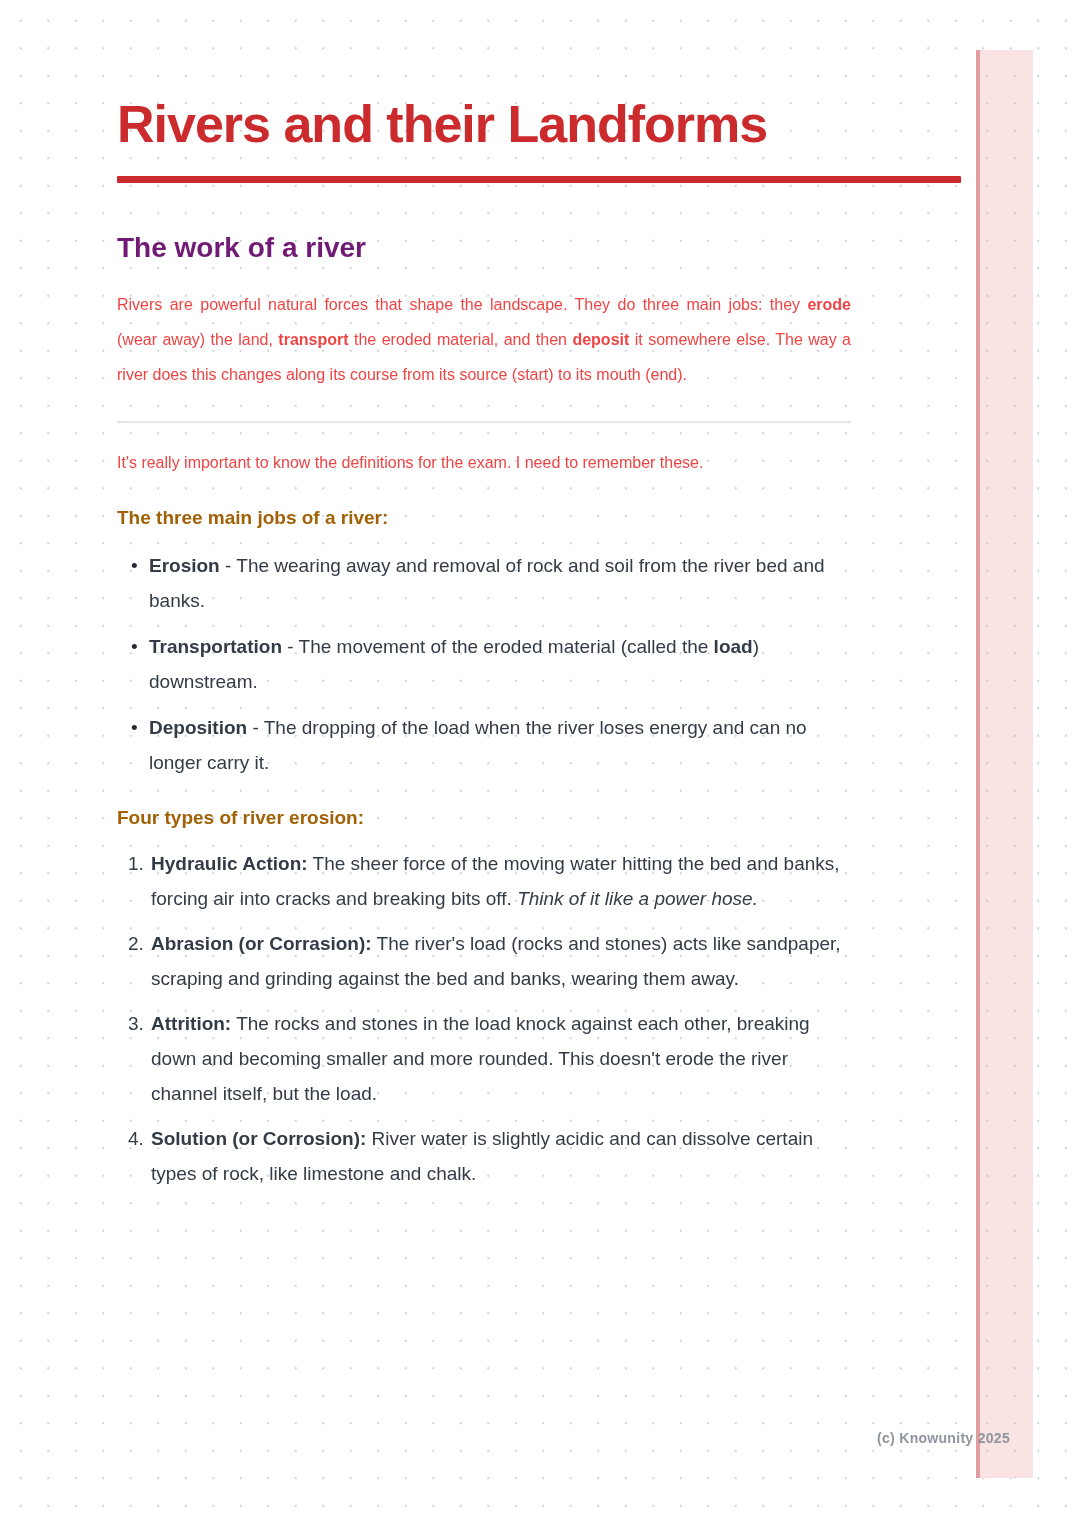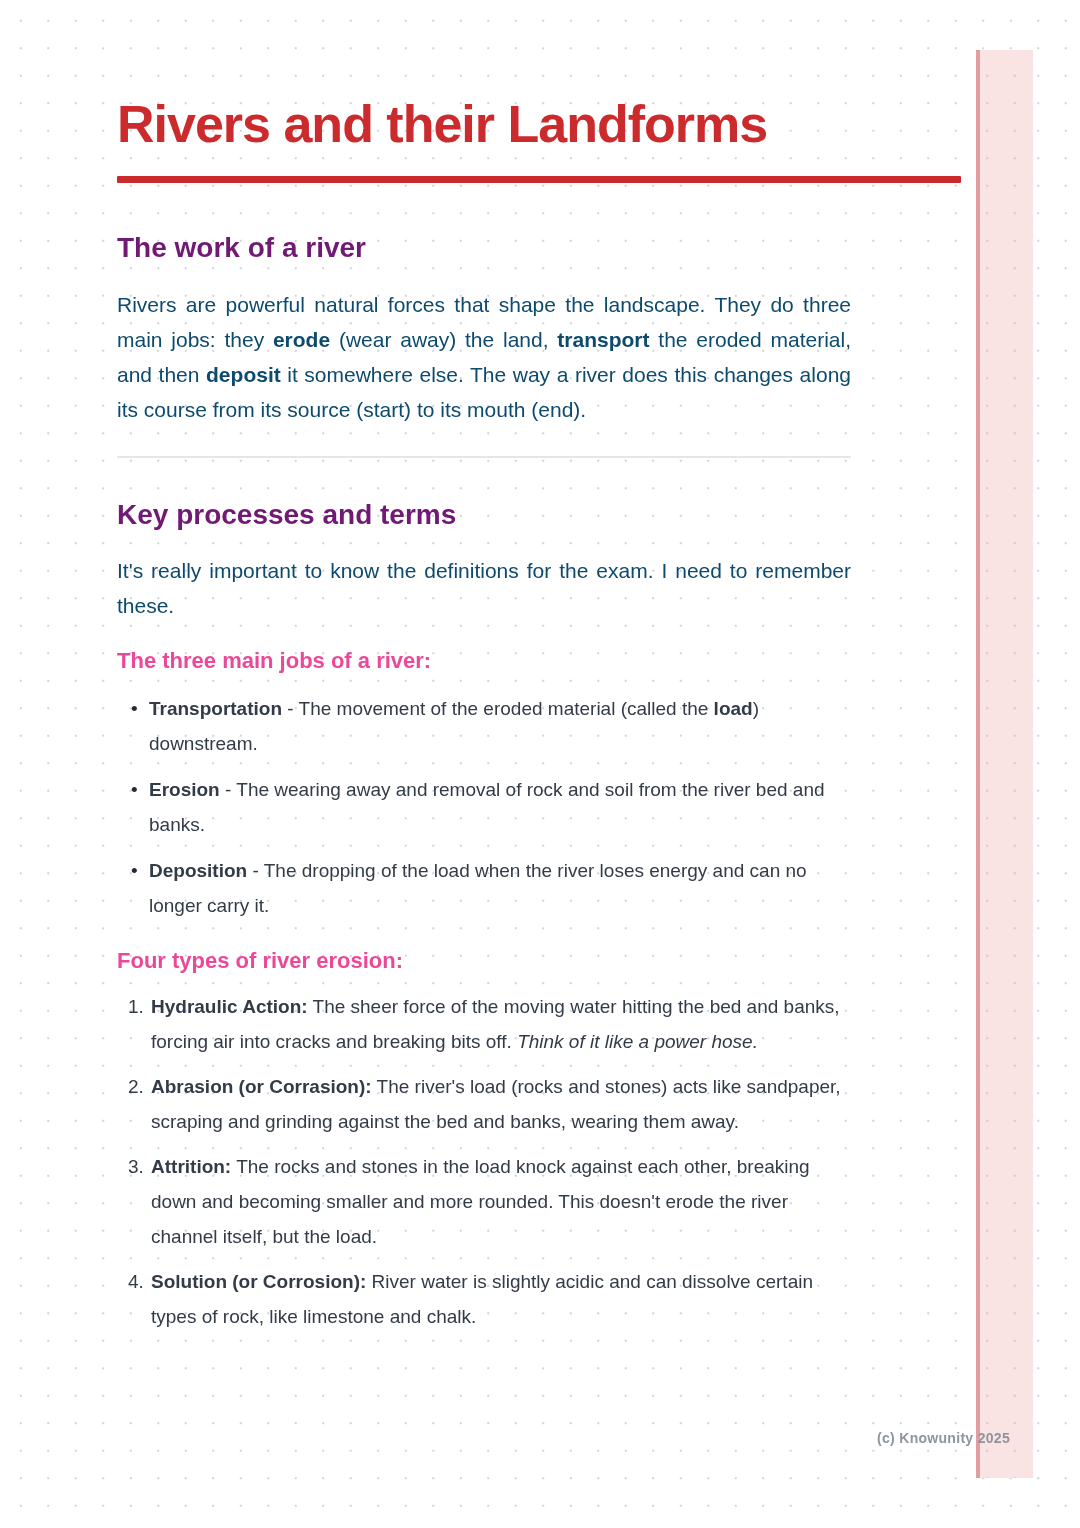--- a/index.html
+++ b/index.html
@@ -66,37 +66,37 @@
     font-size: 28px;
     line-height: 1.2;
     font-weight: bold;
     color: #701a75;
   }
   h2.section-heading.second {
     margin-top: 40px;
   }
   p.body-para {
     margin: 22px 0 0 0;
-    font-size: 21px;
+    font-size: 16px;
     line-height: 35px;
-    color: #0c4a6e;
+    color: #ef4444;
     text-align: justify;
   }
   .section-divider {
     height: 2px;
     background: #e4e6e9;
     margin-top: 29px;
     border: none;
   }
   h3.subhead {
     margin: 26px 0 0 0;
-    font-size: 22px;
+    font-size: 19px;
     line-height: 24px;
     font-weight: bold;
-    color: #ec4899;
+    color: #a16207;
   }
   ul.jobs-list {
     margin: 18px 0 0 0;
     padding: 0 0 0 14px;
     list-style: none;
   }
   ul.jobs-list li {
     position: relative;
     padding-left: 18px;
     font-size: 19px;
@@ -149,29 +149,28 @@
   <h1 class="doc-title">Rivers and their Landforms</h1>
 
   <div class="title-rule"></div>
 
   <h2 class="section-heading">The work of a river</h2>
 
   <p class="body-para"><span>Rivers are powerful natural forces that shape the landscape. They do three main jobs: they </span><span class="b">erode</span><span> (wear away) the land, </span><span class="b">transport</span><span> the eroded material, and then </span><span class="b">deposit</span><span> it somewhere else. The way a river does this changes along its course from its source (start) to its mouth (end).</span></p>
 
   <hr class="section-divider">
 
-  <h2 class="section-heading second">Key processes and terms</h2>
 
   <p class="body-para">It's really important to know the definitions for the exam. I need to remember these.</p>
 
   <h3 class="subhead">The three main jobs of a river:</h3>
 
   <ul class="jobs-list">
+    <li><span class="b">Erosion</span><span> - The wearing away and removal of rock and soil from the river bed and banks.</span></li>
     <li><span class="b">Transportation</span><span> - The movement of the eroded material (called the </span><span class="b">load</span><span>) downstream.</span></li>
-    <li><span class="b">Erosion</span><span> - The wearing away and removal of rock and soil from the river bed and banks.</span></li>
     <li><span class="b">Deposition</span><span> - The dropping of the load when the river loses energy and can no longer carry it.</span></li>
   </ul>
 
   <h3 class="subhead">Four types of river erosion:</h3>
 
   <ol class="types-list">
     <li><span class="b">Hydraulic Action:</span><span> The sheer force of the moving water hitting the bed and banks, forcing air into cracks and breaking bits off. </span><span class="i">Think of it like a power hose.</span></li>
     <li><span class="b">Abrasion (or Corrasion):</span><span> The river's load (rocks and stones) acts like sandpaper, scraping and grinding against the bed and banks, wearing them away.</span></li>
     <li><span class="b">Attrition:</span><span> The rocks and stones in the load knock against each other, breaking down and becoming smaller and more rounded. This doesn't erode the river channel itself, but the load.</span></li>
     <li><span class="b">Solution (or Corrosion):</span><span> River water is slightly acidic and can dissolve certain types of rock, like limestone and chalk.</span></li>

